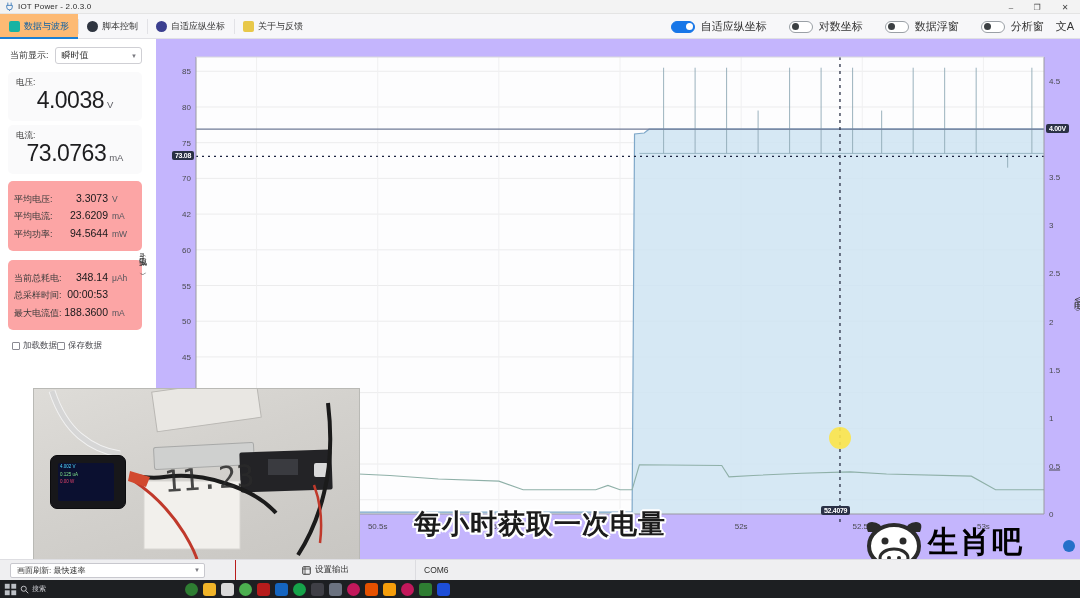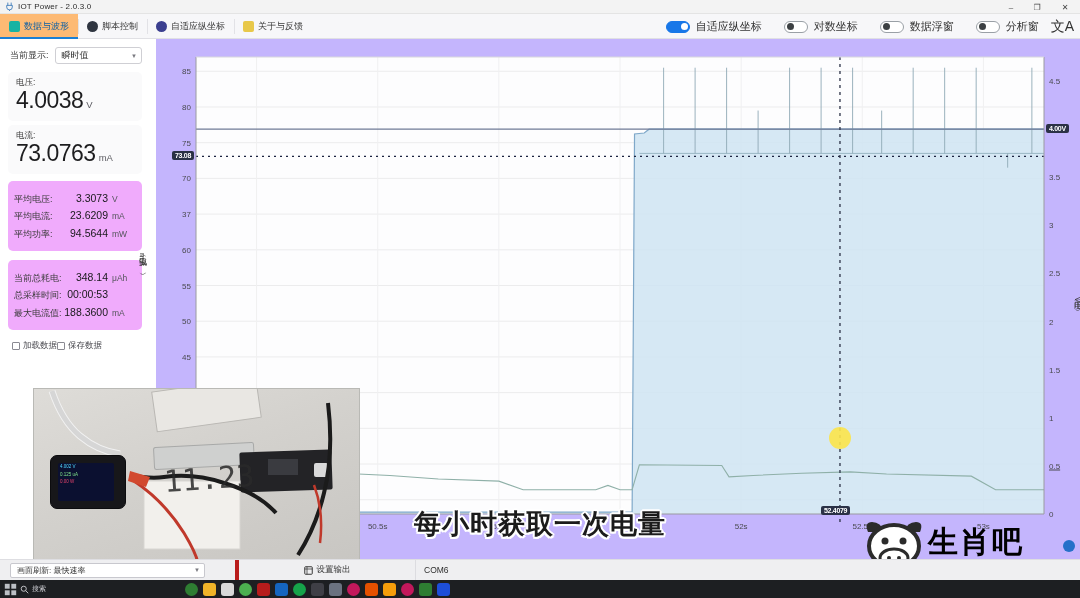--- a/index.html
+++ b/index.html
@@ -58,21 +58,21 @@
     width: 24px; height: 12px; border-radius: 6px; background: #ffffff;
     border: 1px solid #9aa0a6; position: relative; flex: none;
   }
   .switch.on { background: #1877e8; border-color: #1877e8; }
   .switch .knob {
     position: absolute; top: 1.5px; left: 2px; width: 7px; height: 7px;
     border-radius: 50%; background: #3c4043;
   }
   .switch.on .knob { left: 14px; background: #ffffff; }
   .tlabel { font-size: 11px; color: #333; white-space: nowrap; }
-  .lang-ico { font-size: 14px; color: #333; margin-left: 2px; }
+  .lang-ico { font-size: 11px; color: #333; margin-left: 2px; }
 
   
   .leftpanel {
     position: absolute; left: 0; top: 39px; width: 150px; height: 520px;
     background: #ffffff;
   }
   .disp-row {
     display: flex; align-items: center; gap: 6px; padding: 8px 8px 6px 10px;
   }
   .disp-label { font-size: 9px; color: #3a3a3a; white-space: nowrap; }
@@ -81,27 +81,27 @@
     display: flex; align-items: center; justify-content: space-between;
     padding: 0 4px 0 6px; font-size: 9px; color: #2e2e2e;
   }
   .caret { font-size: 6px; color: #7a7a80; }
 
   .card {
     margin: 2px 8px 0 8px; background: #fafafb; border-radius: 5px; padding: 5px 8px 7px 8px;
   }
   .m-label { font-size: 8.5px; color: #444; }
   .m-big {
-    display: flex; align-items: baseline; gap: 3px;
+    display: flex; align-items: baseline; justify-content: center; gap: 3px;
     margin-top: -2px;
   }
   .m-big .val { font-size: 23px; color: #1d1d1f; letter-spacing: -.5px; font-weight: 300; }
   .m-big .unit { font-size: 9.5px; color: #5d5d63; }
 
-  .card2 { margin: 7px 8px 0 8px; background: #f0abfc; border-radius: 5px; padding: 7px 6px; }
+  .card2 { margin: 7px 8px 0 8px; background: #fca5a5; border-radius: 5px; padding: 7px 6px; }
   .srow { display: flex; align-items: baseline; font-size: 9px; color: #3a3a3a; margin: 3.5px 0; }
   .srow .k { width: 50px; flex: none; }
   .srow .v { flex: 1; text-align: right; color: #18181a; font-size: 10.5px; padding-right: 4px; }
   .srow .u { width: 24px; flex: none; font-size: 8.5px; color: #55555c; }
 
   .btnrow { display: flex; padding: 10px 10px 0 12px; }
   .sbtn { display: flex; align-items: center; gap: 3px; font-size: 8.5px; color: #4a4a50; }
   .sbtn .bi { width: 8px; height: 8px; border: 1px solid #8a8a92; border-radius: 1px; flex:none; }
 
   .axis-title-left {
@@ -181,21 +181,21 @@
     position: absolute; left: 0; bottom: 18px; width: 1080px; height: 21px;
     background: #efeff1; border-top: 1px solid #dedee2; display: flex; align-items: center;
   }
   .sb-select {
     margin-left: 10px; width: 195px; height: 15px; border: 1px solid #c8c8ce; background: #fff;
     border-radius: 2px; display: flex; align-items: center; justify-content: space-between;
     padding: 0 4px 0 6px; font-size: 8px; color: #2e2e2e;
   }
   .sb-btn {
     height: 21px; display: flex; align-items: center; justify-content: center; gap: 4px;
-    font-size: 8.5px; color: #2e2e2e; border-left: 4px solid #b91c1c;
+    font-size: 8.5px; color: #2e2e2e; border-left: 1px solid #b91c1c;
   }
   .sb-com { font-size: 8.5px; color: #2e2e2e; padding-left: 8px; border-left: 1px solid #dcdce0; height:21px; display:flex; align-items:center;}
 
   
   .taskbar {
     position: absolute; left: 0; bottom: 0; width: 1080px; height: 18px;
     background: #1d1f22; display: flex; align-items: center; padding-left: 4px; gap: 3px;
   }
   .tk { width: 13px; height: 13px; border-radius: 3px; flex: none; }
   .tk-search { display:flex; align-items:center; gap:3px; font-size:7px; color:#cfcfd4; margin-right: 6px;}
@@ -387,21 +387,21 @@
         <line x1="40" y1="18" x2="40" y2="475" stroke="#9a9aa0" stroke-width="1"></line>
         <line x1="888" y1="18" x2="888" y2="475" stroke="#9a9aa0" stroke-width="1"></line>
         <line x1="40" y1="475" x2="888" y2="475" stroke="#9a9aa0" stroke-width="1"></line>
         <line x1="40" y1="18" x2="888" y2="18" stroke="#d8d8dc" stroke-width="1"></line>
       </svg>
     <div id="yticks-left">
         <div class="ytick" style="top: 32.2812px; right: 895px;">85</div>
         <div class="ytick" style="top: 67.9844px; right: 895px;">80</div>
         <div class="ytick" style="top: 103.688px; right: 895px;">75</div>
         <div class="ytick" style="top: 139.391px; right: 895px;">70</div>
-        <div class="ytick" style="top: 175.094px; right: 895px;">37</div>
+        <div class="ytick" style="top: 175.094px; right: 895px;">42</div>
         <div class="ytick" style="top: 210.797px; right: 895px;">60</div>
         <div class="ytick" style="top: 246.5px; right: 895px;">55</div>
         <div class="ytick" style="top: 282.203px; right: 895px;">50</div>
         <div class="ytick" style="top: 317.906px; right: 895px;">45</div>
         <div class="ytick" style="top: 353.609px; right: 895px;">40</div>
         <div class="ytick" style="top: 389.312px; right: 895px;">35</div>
         <div class="ytick" style="top: 425.016px; right: 895px;">30</div>
         <div class="ytick" style="top: 460.719px; right: 895px;">25</div>
       </div>
     <div id="yticks-right">

